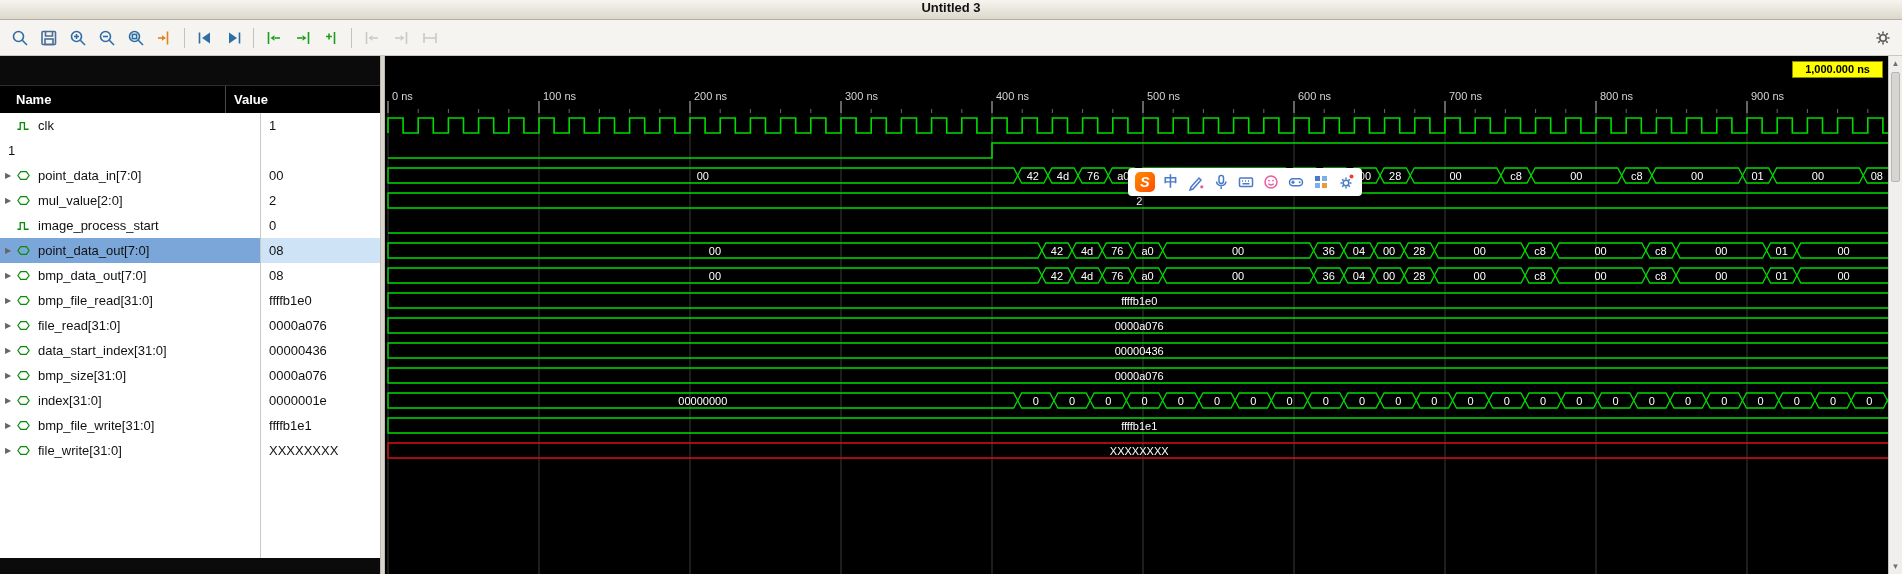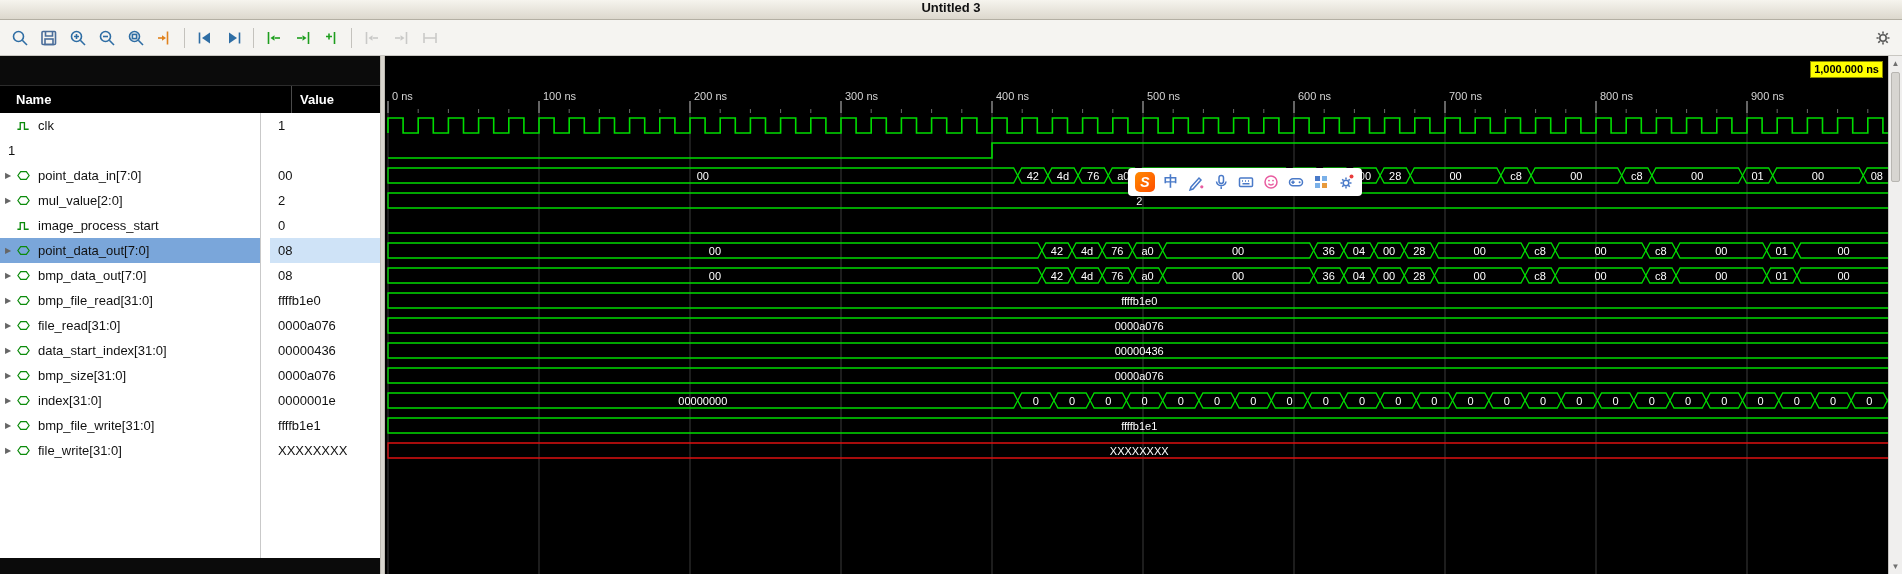--- a/index.html
+++ b/index.html
@@ -32,40 +32,40 @@
   .tbtn.disabled{opacity:.42;}
   .tbtn svg{display:block;}
   .tsep{width:1px;height:20px;background:#c4c2bd;margin:0 4px;}
   .tb-right{margin-left:auto;display:flex;align-items:center;}
   .ic-blue{color:#2e6da4;} .ic-steel{color:#4a6d9a;} .ic-orange{color:#e0821e;}
   .ic-green{color:#1e9e1e;} .ic-gray{color:#8f8f8f;} .ic-dark{color:#5a5a5a;}
   
   .left-panel{position:absolute;left:0;top:56px;width:380px;height:518px;background:#fff;}
   .lp-topstrip{height:30px;background:#0b0b0b;border-bottom:1px solid #2c2c2c;position:relative;}
   .lp-headers{height:27px;background:#000;color:#fff;display:flex;align-items:center;font-size:13px;font-weight:bold;}
-  .hdr-name{width:292px;padding-left:16px;border-right:1px solid #4a4a4a;height:100%;display:flex;align-items:center;}
+  .hdr-name{width:226px;padding-left:16px;border-right:1px solid #4a4a4a;height:100%;display:flex;align-items:center;}
   .hdr-value{padding-left:8px;flex:1;height:100%;display:flex;align-items:center;}
   .lp-rows{position:relative;height:445px;background:#fff;overflow:hidden;}
   .lp-rows .coldiv{position:absolute;left:260px;top:0;width:1px;height:100%;background:#c9c9c9;}
-  .srow{display:flex;height:25px;align-items:stretch;font-size:13px;color:#111;gap:9px;}
+  .srow{display:flex;height:25px;align-items:stretch;font-size:13px;color:#111;}
   .cell-name{width:261px;display:flex;align-items:center;overflow:hidden;white-space:nowrap;}
   .cell-value{flex:1;display:flex;align-items:center;padding-left:8px;overflow:hidden;white-space:nowrap;}
   .chev{width:16px;text-align:center;font-size:8px;color:#666;flex:0 0 16px;}
   .sicon{width:18px;height:16px;flex:0 0 18px;margin-right:4px;display:flex;align-items:center;}
   .sname{overflow:hidden;text-overflow:ellipsis;}
   .srow.selected .cell-name{background:#7aa6da;}
   .srow.selected .cell-value{background:#cfe3f7;}
   .lp-bottom{height:16px;background:#0b0b0b;}
   .splitter{position:absolute;left:380px;top:56px;width:5px;height:518px;background:#d8d5ce;border-left:1px solid #bib;border-left:1px solid #bdbab2;border-right:1px solid #bdbab2;cursor:col-resize;}
   
   .wave-panel{position:absolute;left:385px;top:56px;width:1503px;height:518px;background:#000;overflow:hidden;}
   .wave-svg{position:absolute;left:0;top:0;}
   .cursor-box{
     position:absolute;top:5px;right:5px;background:#ffff00;color:#000;
-    font-size:11px;font-weight:bold;padding:1px 3px 2px;border:1px solid #8a8a00;
+    font-size:11px;font-weight:bold;padding:1px 12px 2px;border:1px solid #8a8a00;
   }
   
   .sogou{
     position:absolute;left:743px;top:112px;height:28px;
     background:#fff;border-radius:4px;box-shadow:0 1px 5px rgba(0,0,0,.55);
     display:flex;align-items:center;padding:0 7px;gap:7px;
   }
   .sogou-logo{
     width:20px;height:20px;border-radius:5px;background:linear-gradient(135deg,#ff8a00,#ff4d00);
     color:#fff;font-weight:bold;font-style:italic;font-size:14px;

